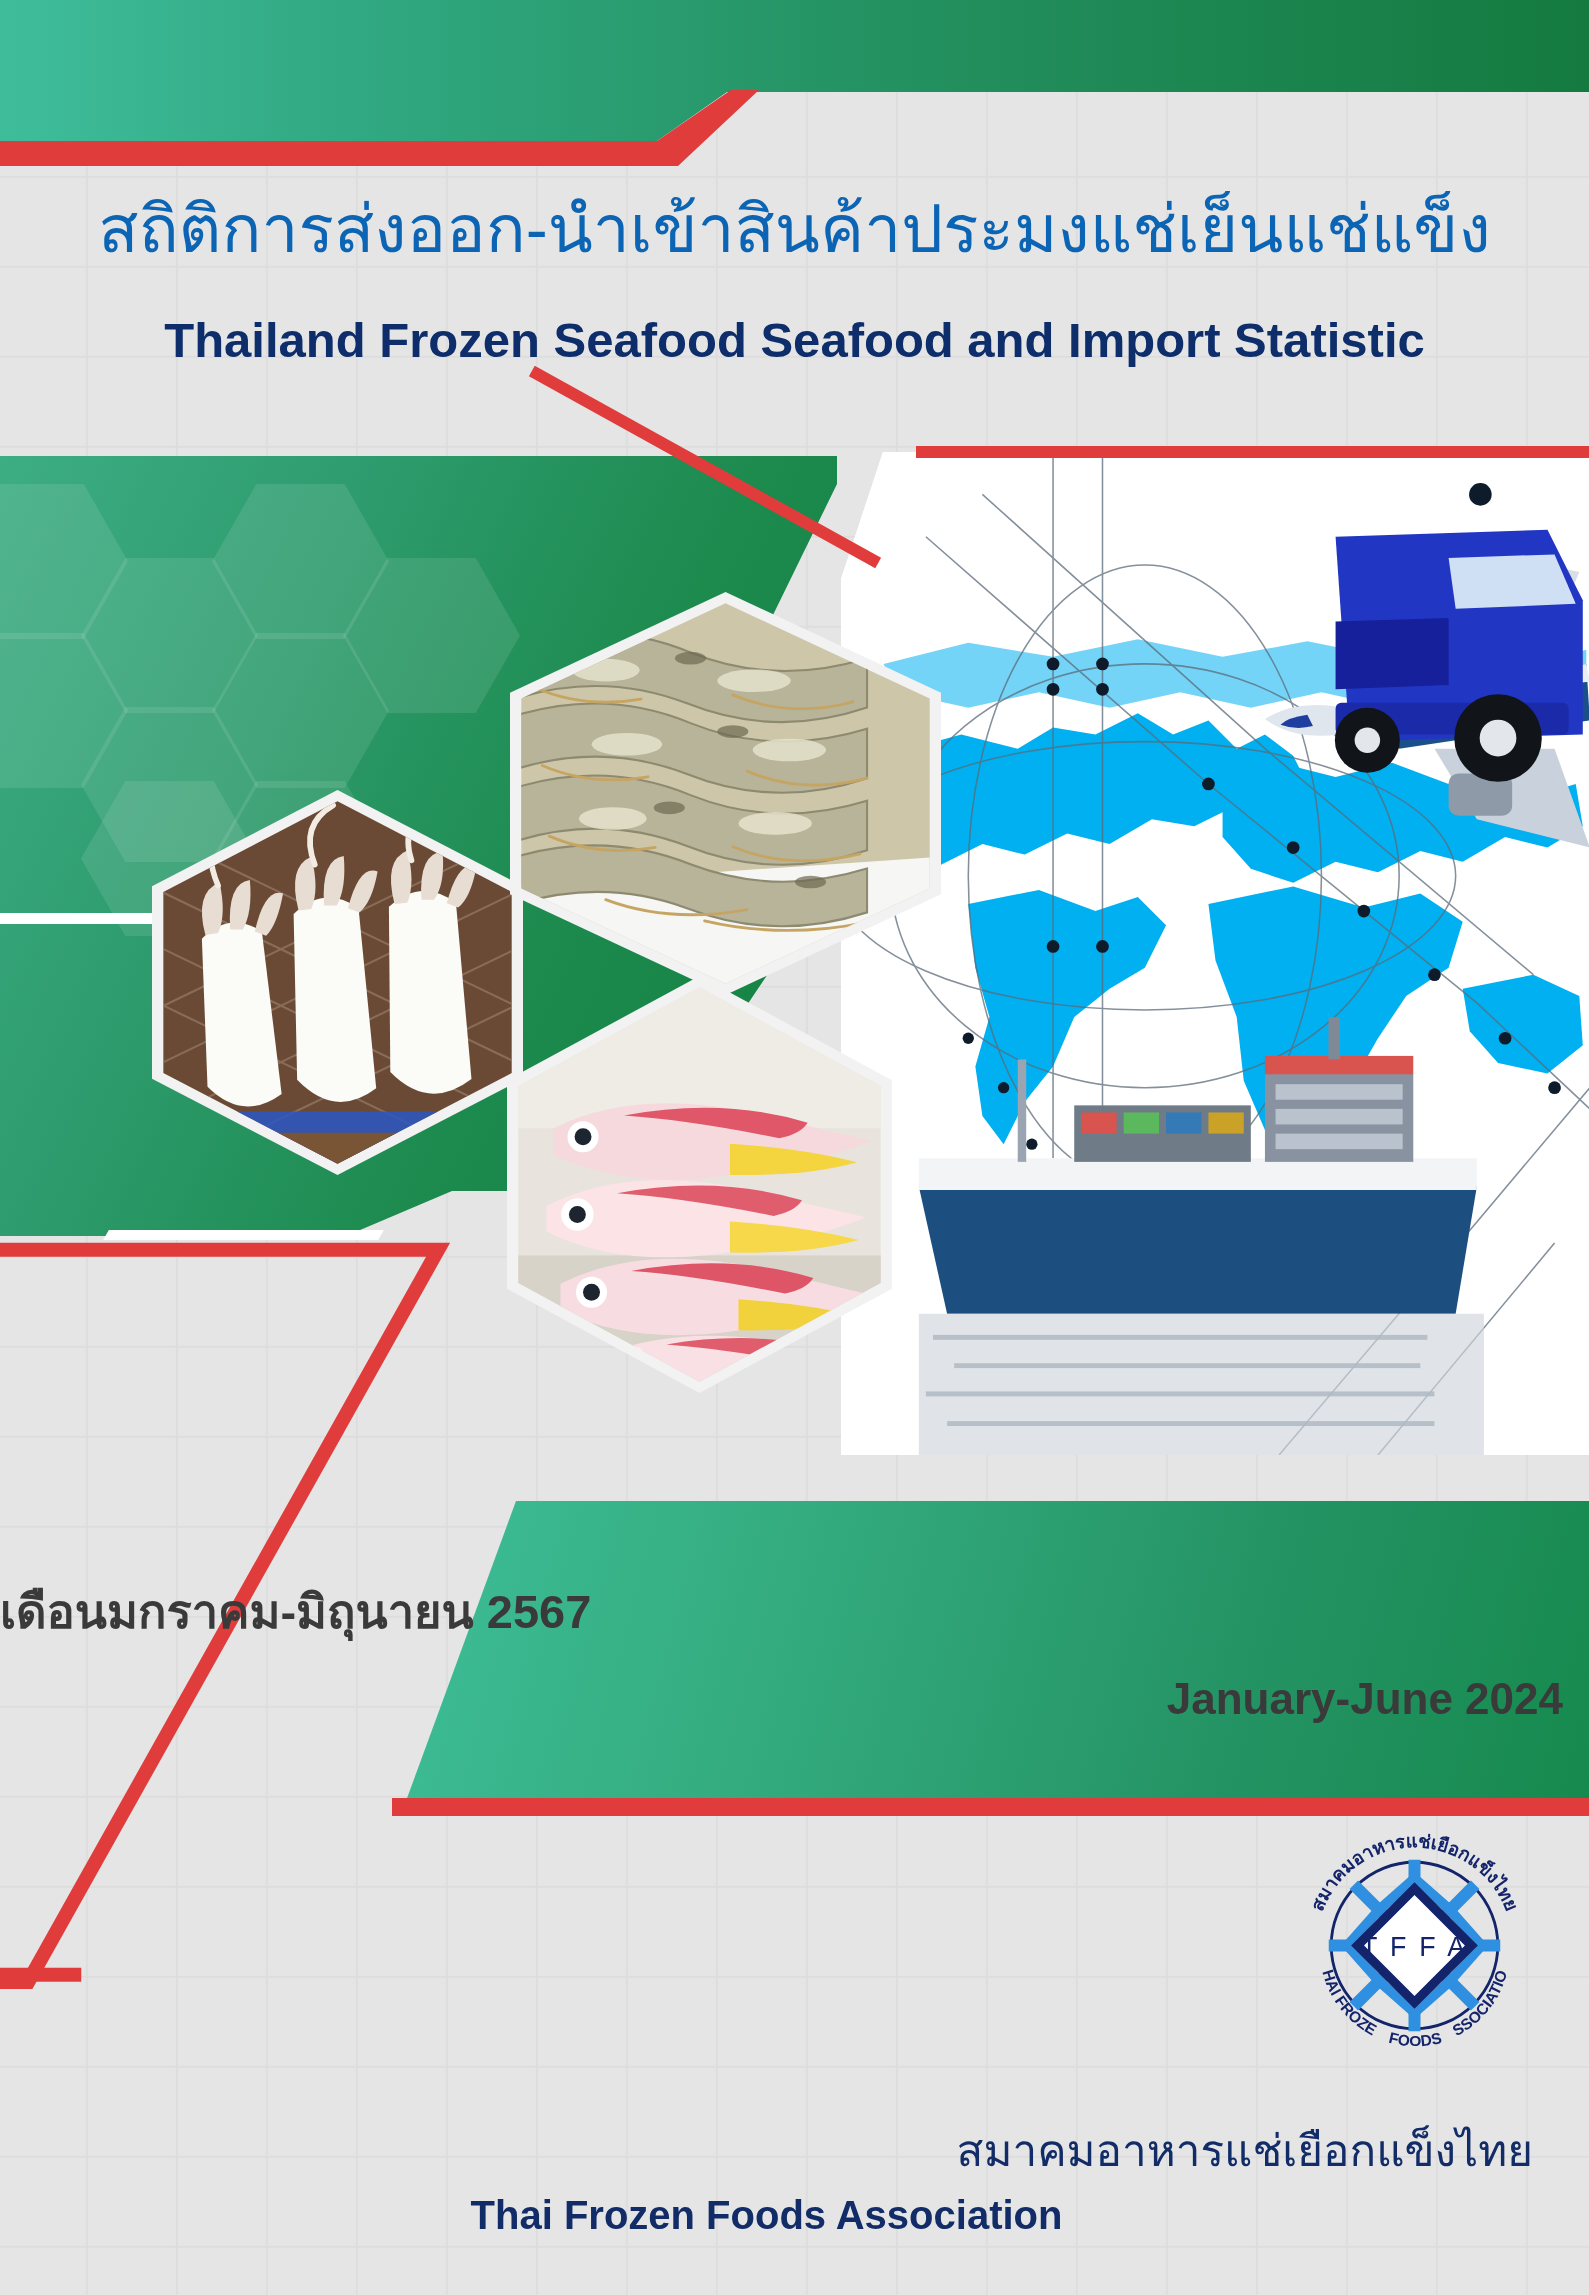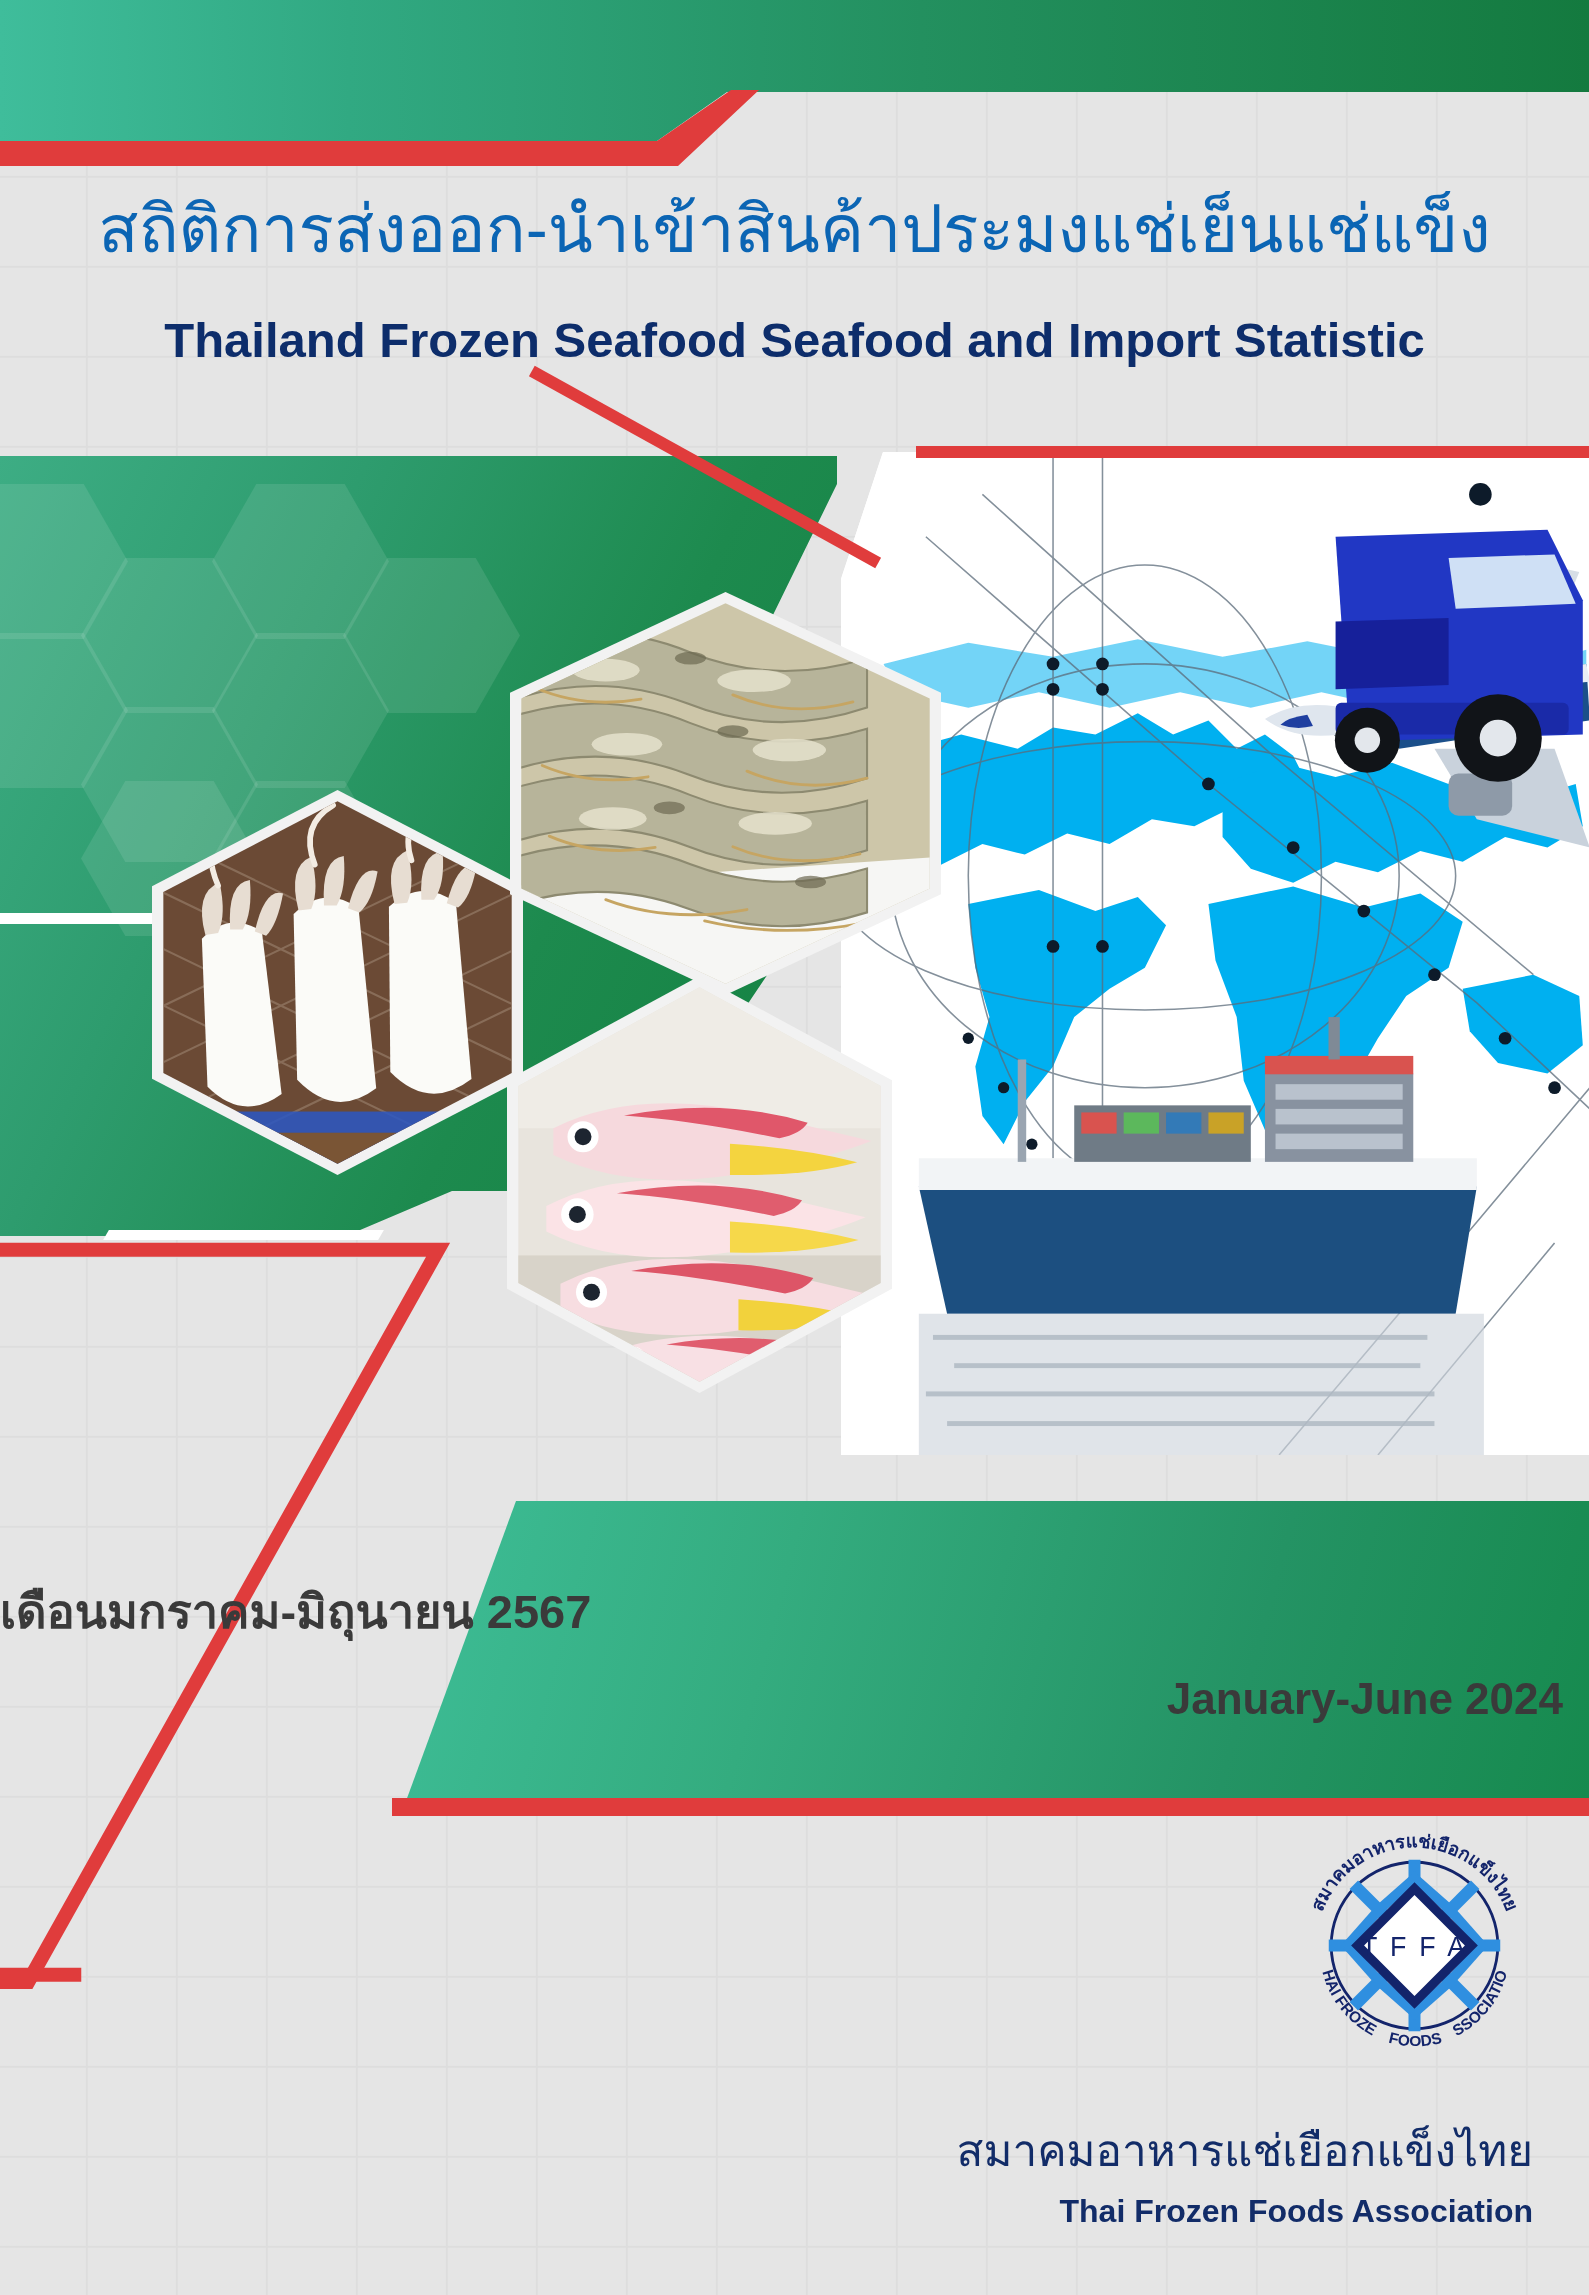--- a/index.html
+++ b/index.html
@@ -128,22 +128,22 @@
 
   
   .logo{position:absolute;left:1291px;top:1822px;width:247px;height:247px;}
 
   
   .foot-th{
     position:absolute;left:0;top:2115px;width:1533px;text-align:right;
     font-size:44px;color:#122c68;white-space:nowrap;
   }
   .foot-en{
-    position:absolute;left:0;top:2193px;width:1533px;text-align:right;
-    font-size:32px;font-weight:bold;color:#122c68;white-space:nowrap;
+    position:absolute;left:0;top:2193px;width:1533px;text-align:center;
+    font-size:40px;font-weight:bold;color:#122c68;white-space:nowrap;
   }
 </style>
 </head>
 <body>
 
 <div class="page">
 
   <div class="grid-bg"></div>
 
   <div class="top-green"></div>

